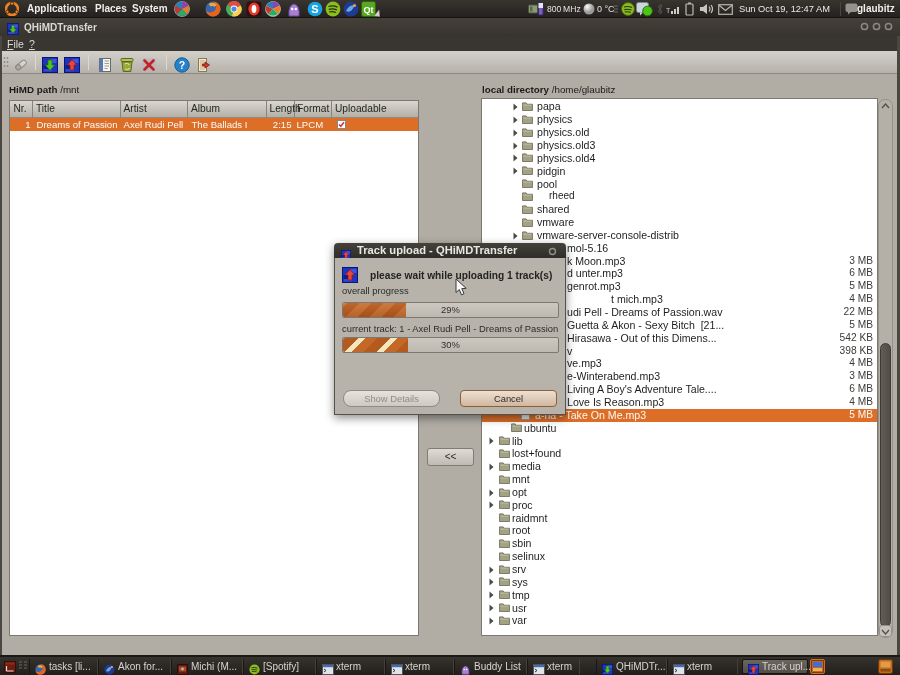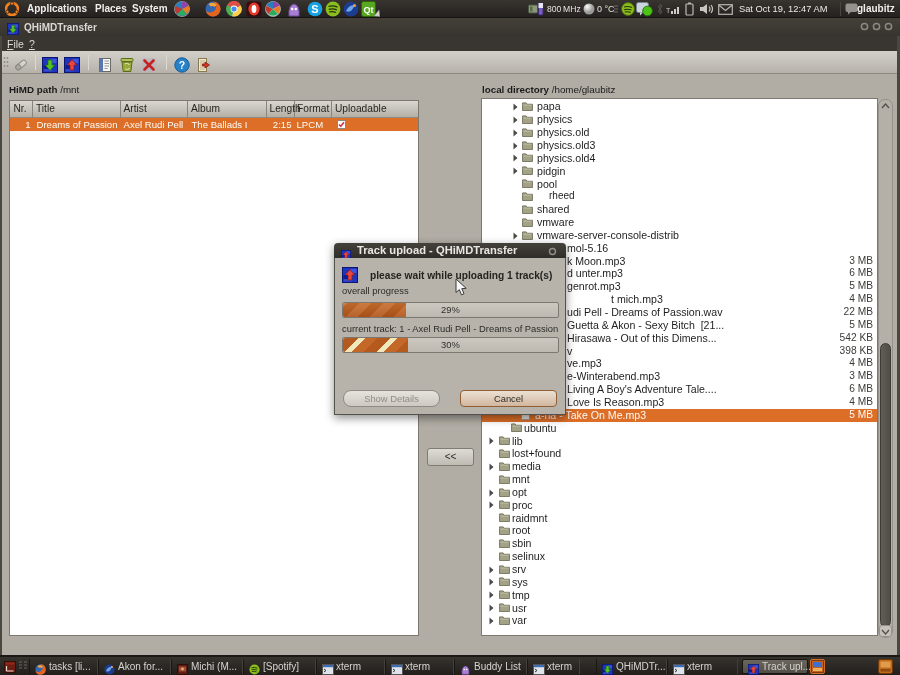--- a/index.html
+++ b/index.html
@@ -121,21 +121,21 @@
     <rect x="1" y="2" width="7" height="11" rx="1" fill="none" stroke="#bdbab4" stroke-width="1.2"></rect>
   </svg>
 <svg class="a" style="left:699px;top:3px" width="14" height="12" viewBox="0 0 14 12">
     <polygon points="1,4 4,4 8,1 8,11 4,8 1,8" fill="#c8c5bf"></polygon>
     <path d="M10,3.5 q2,2.5 0,5 M12,2 q3,4 0,8" stroke="#c8c5bf" stroke-width="1.2" fill="none"></path>
   </svg>
 <svg class="a" style="left:718px;top:4px" width="15" height="11" viewBox="0 0 15 11">
     <rect x="0.7" y="0.7" width="13.6" height="9.6" fill="none" stroke="#b8b5b0" stroke-width="1.2"></rect>
     <path d="M1,1.2 L7.5,6.5 L14,1.2" stroke="#b8b5b0" stroke-width="1.2" fill="none"></path>
   </svg>
-<div class="a nw" style="left:739px;top:2px;height:14px;line-height:14px;font-size:9.3px;color:#eceae6;font-weight:normal;">Sat Oct 19, 12:47 AM</div>
+<div class="a nw" style="left:739px;top:2px;height:14px;line-height:14px;font-size:9.3px;color:#eceae6;font-weight:normal;">Sun Oct 19, 12:47 AM</div>
 <div class="a" style="left:840px;top:2px;width:1px;height:14px;background:#15130f;border-right:1px solid #4a463f"></div>
 <svg class="a" style="left:845px;top:3px" width="13" height="12" viewBox="0 0 13 12">
     <rect x="0.5" y="0.5" width="12" height="8.5" rx="2" fill="#94928d"></rect>
     <path d="M3,8.5 L3,11.5 L6.5,8.5" fill="#94928d"></path>
   </svg>
 <div class="a nw" style="left:857px;top:2px;height:14px;line-height:14px;font-size:10px;color:#f0eeea;font-weight:bold;">glaubitz</div>
 <div class="a" style="left:0px;top:18px;width:900px;height:18px;background:linear-gradient(#454139,#37342f)"></div>
 <span class="a" style="left:7px;top:21px"><svg width="12" height="12" viewBox="0 0 16 16">
       <rect x="0.5" y="0.5" width="15" height="15" fill="#1f35c0" stroke="#0a1670"></rect>
       <rect x="1.5" y="8" width="6" height="4" fill="#0c1d8f"></rect>

